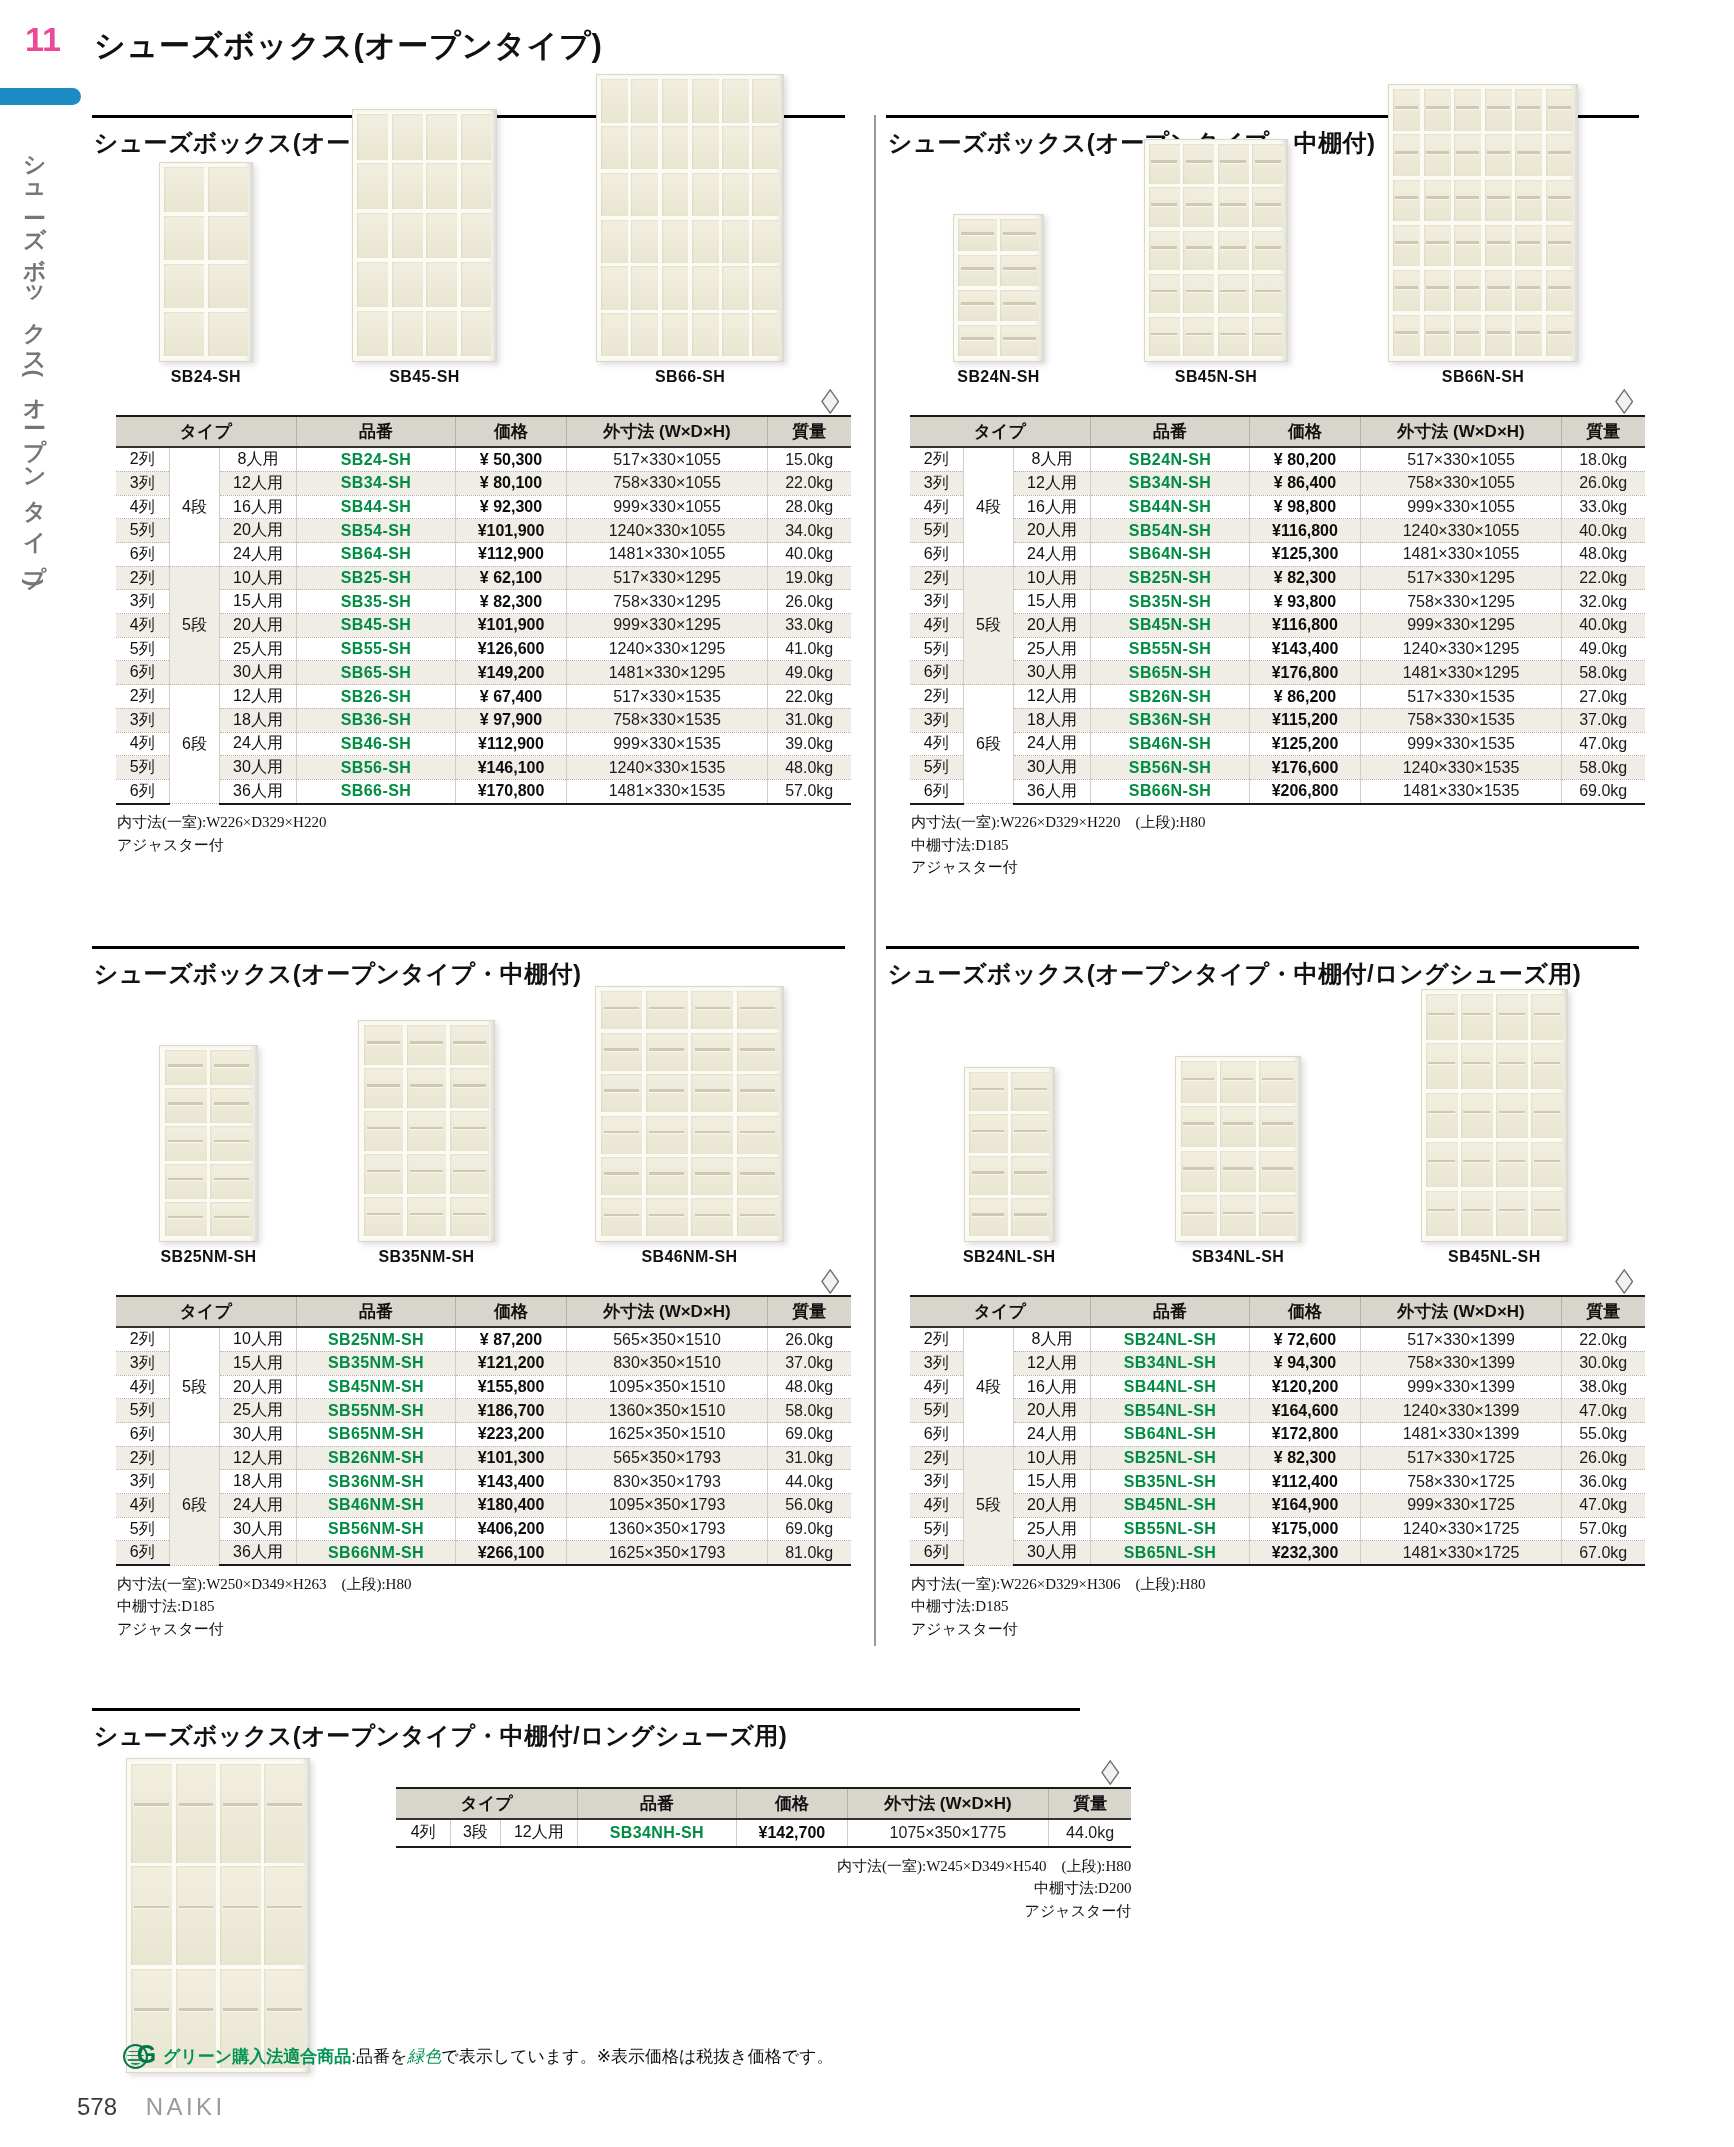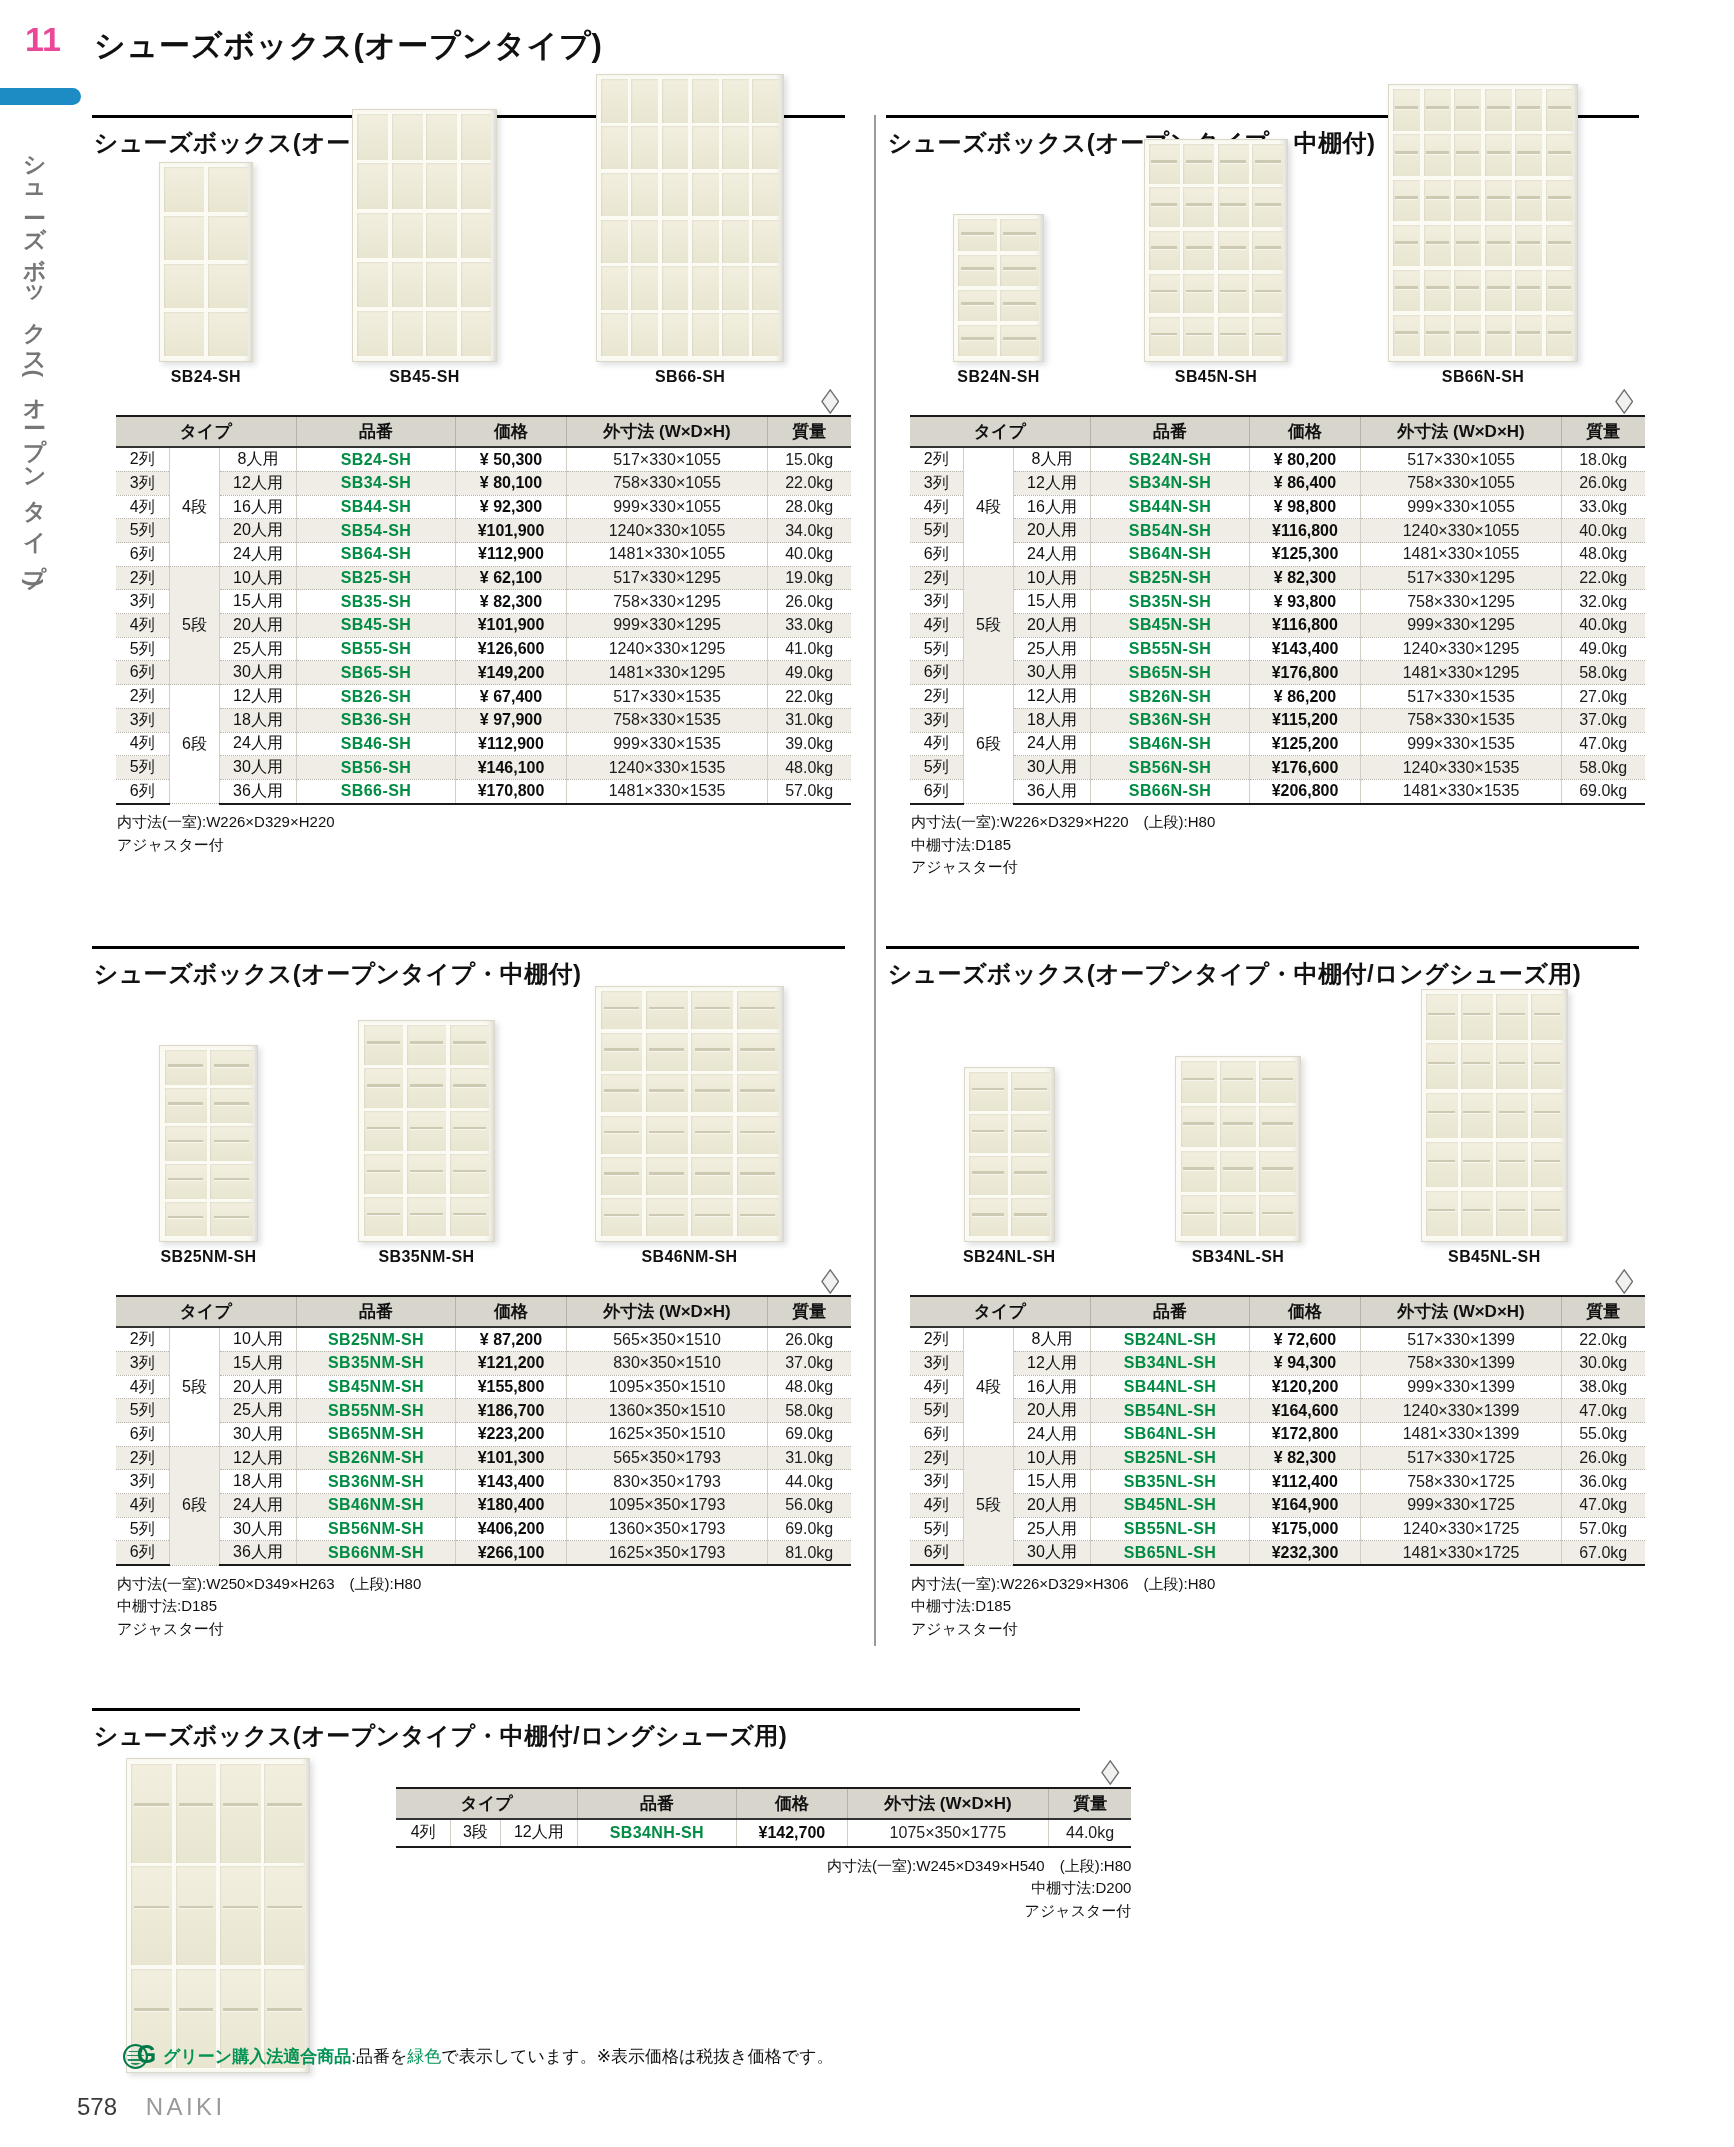--- a/index.html
+++ b/index.html
@@ -44,39 +44,39 @@
   table.spec td{height:22.7px;font-size:16px;text-align:center;border-bottom:0.8px dotted #b8b3aa;
       border-right:0.8px solid #d2cec6;padding:0;white-space:nowrap;}
   table.spec td:last-child{border-right:none;}
   table.spec tbody tr:nth-child(even) td{background:#f0ede6;}
   table.spec td.dan{background:#fff;border-left:0.8px solid #d2cec6;border-right:0.8px solid #d2cec6;}
   table.spec tbody tr:last-child td{border-bottom:2.5px solid #1a1a1a;}
   td.code{color:#008c43;font-weight:bold;font-size:17.6px;letter-spacing:0.4px;}
   td.price{font-weight:bold;font-size:17.6px;color:#0c0c0c;}
   td.dims{font-size:17px;color:#1c1c1c;}
   td.weight{font-size:16px;color:#1c1c1c;}
-  .notes{margin:6.7px 0 0 25px;}
+  .notes{margin:6.7px 0 0 25px;font-family:Liberation Serif, serif;}
   .note{font-size:15px;line-height:1.5;color:#111;}
 
   
   .s5-body{display:flex;margin-top:6.7px;}
   .s5-fig{margin-left:34px;display:flex;align-items:flex-start;}
   .s5-right{margin-left:86px;margin-top:0;}
   .s5-right table.spec{margin-left:0;}
   .s5-right .notes{margin-left:1.7px;text-align:right;}
   .s5-right table.spec td{height:26px;}
 
   
   .green-note{position:absolute;left:123px;top:2044px;font-size:17px;display:flex;align-items:center;}
   .globe{width:21px;height:21px;border:2.5px solid #00794a;border-radius:50%;position:relative;display:inline-block;flex:0 0 auto;}
   .globe::before{content:'';position:absolute;inset:1.7px;border-radius:50%;
      background:repeating-linear-gradient(180deg,transparent 0 2.9px,#00794a 2.9px 4.2px);opacity:.85;}
   .globe::after{content:'G';position:absolute;left:11.7px;top:-5.9px;font-size:25px;font-weight:900;color:#00794a;background:transparent;}
   .green-note .gl{color:#009353;font-weight:bold;margin-left:15px;}
-  .green-note .gw{color:#009353;}
+  .green-note .gw{color:#009353;font-style:italic;}
   .page-footer{position:absolute;left:77px;top:2093px;}
   .pnum{font-size:24px;color:#3a3a3a;}
   .brand{font-size:24px;color:#9a9a9a;letter-spacing:3.4px;margin-left:25px;}
 </style>
 </head>
 <body>
 
 <div class="page">
 
   <div class="page-num">11</div>

